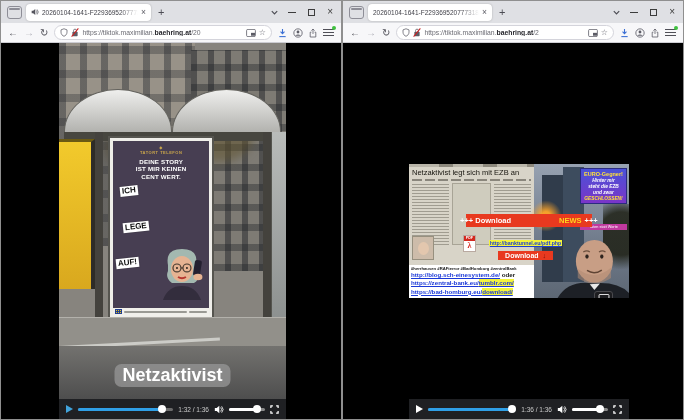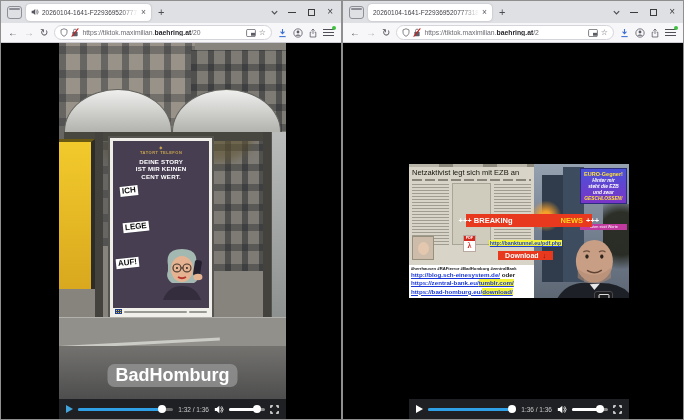--- a/index.html
+++ b/index.html
@@ -235,21 +235,21 @@
                 <span class="eu"></span>
                 <span class="foot-dash"></span>
                 <span class="foot-dash" style="flex:0 0 18px;"></span>
               </div>
           </div>
         </div>
         <div class="pavement"></div>
         <div class="kerb"></div>
         <div class="street"></div>
         <div class="caption">
-          <span class="cap">BadHomburg</span>
+          <span class="cap">Netzaktivist</span>
         </div>
       </div>
       <div class="vctrl" style="left:58px;width:227px;">
         <div class="play blue"></div>
         <div class="ptrack">
           <div class="pfill" style="width: 88%;"></div>
           <div class="pknob" style="left: 88%;"></div>
         </div>
         <span class="vtime">1:32 / 1:36</span>
         <svg width="10" height="9" viewBox="0 0 12 10">
@@ -357,21 +357,21 @@
         </div>
         <div class="euroBox">
           <div class="eb-title">EURO-Gegner!</div>
           <div class="eb-line">Hinter mir</div>
           <div class="eb-line">steht die EZB</div>
           <div class="eb-line">und zwar</div>
           <div class="eb-line yel">GESCHLOSSEN!</div>
         </div>
         <div class="eb-strip">Taten statt Worte</div>
         <div class="breaking">
-          <span>+++ BREAKINg</span>
+          <span>+++ Download</span>
             <span class="nw">NEWS</span>
             <span>+++</span>
         </div>
         <div class="pdficon">
           <span class="bar">PDF</span>
           <span class="glyph">λ</span>
         </div>
         <div class="pdfrow">
           <span class="url-hl">http://banktunnel.eu/pdf.php</span>
           <div class="dl-btn">

